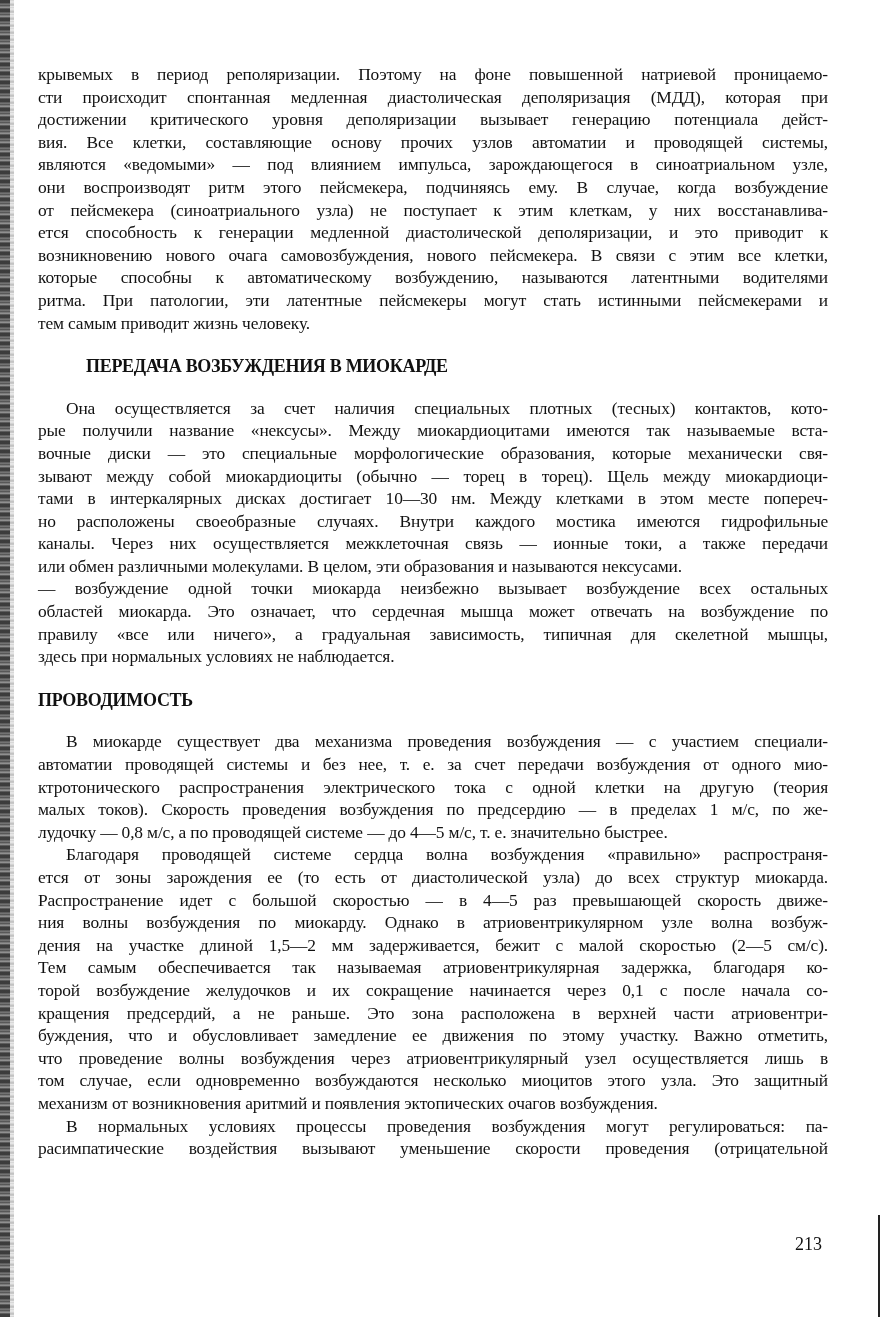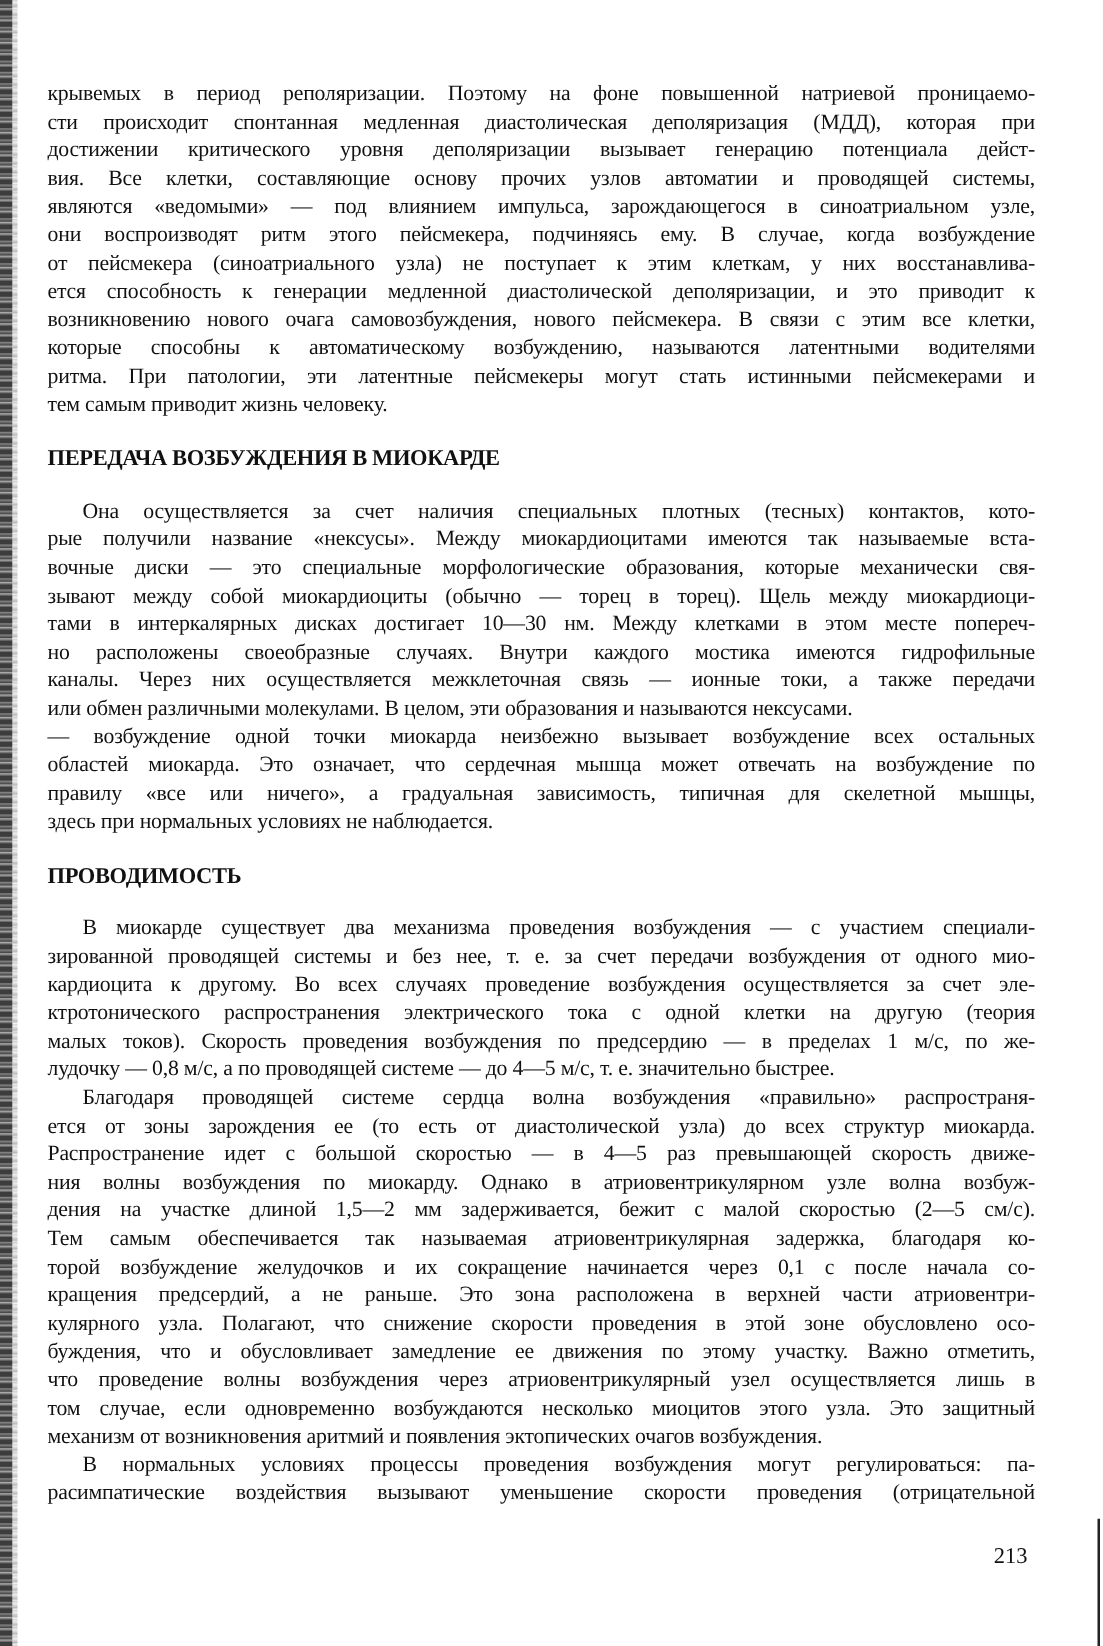--- a/index.html
+++ b/index.html
@@ -63,21 +63,21 @@
     .line.indent {
       padding-left: 28px;
     }
     .heading {
       font-weight: bold;
       font-size: 18px;
       letter-spacing: -0.3px;
       display: block;
       white-space: nowrap;
     }
-    .h1 { margin-top: 21px; margin-bottom: 19px; }
+    .h1 { margin-top: 21px; margin-bottom: 19px; margin-left: 48px; }
     .h2 { margin-top: 21px; margin-bottom: 19px; }
     .page-number {
       position: absolute;
       left: 795px;
       top: 1234px;
       font-size: 18px;
       font-family: "Liberation Serif", serif;
     }
   </style>
 </head>
@@ -115,36 +115,34 @@
     </div>
     <div class="paragraph">
       <span class="line">— возбуждение одной точки миокарда неизбежно вызывает возбуждение всех остальных</span>
       <span class="line">областей миокарда. Это означает, что сердечная мышца может отвечать на возбуждение по</span>
       <span class="line">правилу «все или ничего», а градуальная зависимость, типичная для скелетной мышцы,</span>
       <span class="line last">здесь при нормальных условиях не наблюдается.</span>
     </div>
     <div class="heading h2">ПРОВОДИМОСТЬ</div>
     <div class="paragraph">
       <span class="line indent">В миокарде существует два механизма проведения возбуждения — с участием специали-</span>
-      <span class="line">зированной проводящей системы и без нее, т. е. за счет передачи возбуждения от одного мио-</span>
-      <span class="line">кардиоцита к другому. Во всех случаях проведение возбуждения осуществляется за счет эле-</span>
+      <span class="line">автоматии проводящей системы и без нее, т. е. за счет передачи возбуждения от одного мио-</span>
       <span class="line">ктротонического распространения электрического тока с одной клетки на другую (теория</span>
       <span class="line">малых токов). Скорость проведения возбуждения по предсердию — в пределах 1 м/с, по же-</span>
       <span class="line last">лудочку — 0,8 м/с, а по проводящей системе — до 4—5 м/с, т. е. значительно быстрее.</span>
     </div>
     <div class="paragraph">
       <span class="line indent">Благодаря проводящей системе сердца волна возбуждения «правильно» распространя-</span>
       <span class="line">ется от зоны зарождения ее (то есть от диастолической узла) до всех структур миокарда.</span>
       <span class="line">Распространение идет с большой скоростью — в 4—5 раз превышающей скорость движе-</span>
       <span class="line">ния волны возбуждения по миокарду. Однако в атриовентрикулярном узле волна возбуж-</span>
       <span class="line">дения на участке длиной 1,5—2 мм задерживается, бежит с малой скоростью (2—5 см/с).</span>
       <span class="line">Тем самым обеспечивается так называемая атриовентрикулярная задержка, благодаря ко-</span>
       <span class="line">торой возбуждение желудочков и их сокращение начинается через 0,1 с после начала со-</span>
       <span class="line">кращения предсердий, а не раньше. Это зона расположена в верхней части атриовентри-</span>
-      <span class="line">кулярного узла. Полагают, что снижение скорости проведения в этой зоне обусловлено осо-</span>
       <span class="line">буждения, что и обусловливает замедление ее движения по этому участку. Важно отметить,</span>
       <span class="line">что проведение волны возбуждения через атриовентрикулярный узел осуществляется лишь в</span>
       <span class="line">том случае, если одновременно возбуждаются несколько миоцитов этого узла. Это защитный</span>
       <span class="line last">механизм от возникновения аритмий и появления эктопических очагов возбуждения.</span>
     </div>
     <div class="paragraph">
       <span class="line indent">В нормальных условиях процессы проведения возбуждения могут регулироваться: па-</span>
       <span class="line">расимпатические воздействия вызывают уменьшение скорости проведения (отрицательной</span>
     </div>
   </div>

